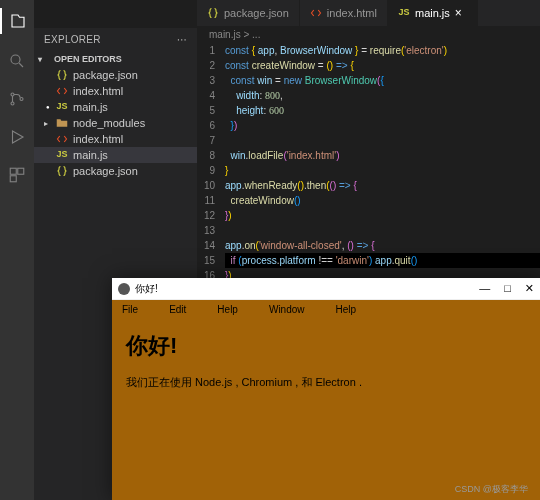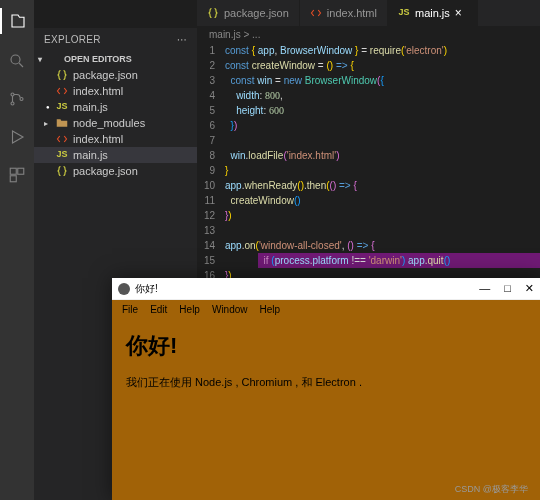--- a/index.html
+++ b/index.html
@@ -8,21 +8,21 @@
 
 
 .activity-bar { width:34px; background:#333; display:flex; flex-direction:column; align-items:center; padding-top:8px; gap:18px; }
 .activity-bar svg { width:18px; height:18px; opacity:0.5; }
 .activity-bar .active svg { opacity:1; }
 .activity-bar .active { border-left:2px solid #fff; width:100%; display:flex; justify-content:center; padding:4px 0; }
 
 
 .sidebar { width:163px; background:#252526; display:flex; flex-direction:column;margin-top:28px; }
 .side-header { display:flex; justify-content:space-between; padding:6px 10px; font-size:10px; color:#bbb; letter-spacing:0.3px; }
-.section-head { font-size:9px; font-weight:700; padding:3px 6px 3px 30px; display:flex; align-items:center; gap:2px; color:#ccc; cursor:pointer; position:relative; }
+.section-head { font-size:9px; font-weight:700; padding:3px 6px 3px 20px; display:flex; align-items:center; gap:2px; color:#ccc; cursor:pointer; position:relative; }
 .section-head::before { content:'▾'; font-size:8px; position:absolute; left:4px; }
 .section-head.project { justify-content:space-between; }
 .head-actions { display:flex; gap:6px; }
 .head-actions svg { width:12px; height:12px; opacity:0.7; }
 .tree-item { display:flex; align-items:center; gap:5px; padding:2px 0 2px 22px; font-size:11px; color:#ccc; cursor:pointer; }
 .tree-item.deep { padding-left:22px; }
 .tree-item.active { background:#37373d; }
 .tree-item.dot::before { content:'●'; color:#fff; font-size:6px; position:absolute; left:12px; }
 .tree-item { position:relative; }
 .fico { width:12px; height:12px; flex-shrink:0; }
@@ -37,40 +37,40 @@
 .tab { display:flex; align-items:center; gap:5px; padding:0 10px; font-size:11px; color:#969696; border-right:1px solid #1e1e1e; cursor:pointer; }
 .tab.active { background:#1e1e1e; color:#fff; }
 .tab-close { width:12px; font-size:12px; }
 .crumb { padding:3px 12px; font-size:10px; color:#888; }
 
 .code-area { display:flex; font-family:Consolas,Menlo,monospace; font-size:10px; line-height:15px; }
 .gutter { width:28px; text-align:right; color:#858585; padding-right:10px; user-select:none; }
 .gutter div { height:15px; }
 .code { flex:1; white-space:pre; color:#d4d4d4; }
 .code .line { height:15px; }
-.code .hl { background:#701a75;margin-left:33px; }
+.code .hl { background:#000000; }
 .kw { color:#569cd6; }
 .kw2 { color:#c586c0; }
 .fn { color:#dcdcaa;text-align:right; }
 .cls { color:#4ec9b0; }
 .str { color:#ce9178; }
 .num { color:#b5cea8;font-family:Liberation Serif, serif; }
 .var { color:#9cdcfe; }
 .prop { color:#9cdcfe; }
 .pun { color:#d4d4d4; }
 .brace1 { color:#ffd700; }
 .brace2 { color:#da70d6; }
 .brace3 { color:#179fff; }
 
 
 .app-window { position:absolute; left:112px; top:278px; width:428px; height:222px; background:#a16207; color:#000; box-shadow:0 0 20px rgba(0,0,0,0.5); display:flex; flex-direction:column; }
 .titlebar { height:22px; display:flex; align-items:center; padding:0 6px; font-size:10px; background:#fff; border-bottom:1px solid #eee; }
 .title-icon { width:12px; height:12px; background:#555; border-radius:50%; margin-right:5px; }
 .title-controls { margin-left:auto; display:flex; gap:14px; font-size:11px; font-family:monospace; }
-.menubar { display:flex; gap:0; padding:2px 4px; font-size:10px; }
+.menubar { display:flex; gap:19px; padding:2px 4px; font-size:10px; }
 .menubar span { padding:2px 6px; cursor:pointer; }
 .app-body { padding:12px 14px; }
 .app-body h1 { font-size:22px; font-weight:900; margin-bottom:14px; }
 .app-body p { font-size:11px; }
 
 .watermark { position:absolute; right:12px; bottom:4px; font-size:9px; color:#999; }
 </style>
 </head>
 <body>
 

